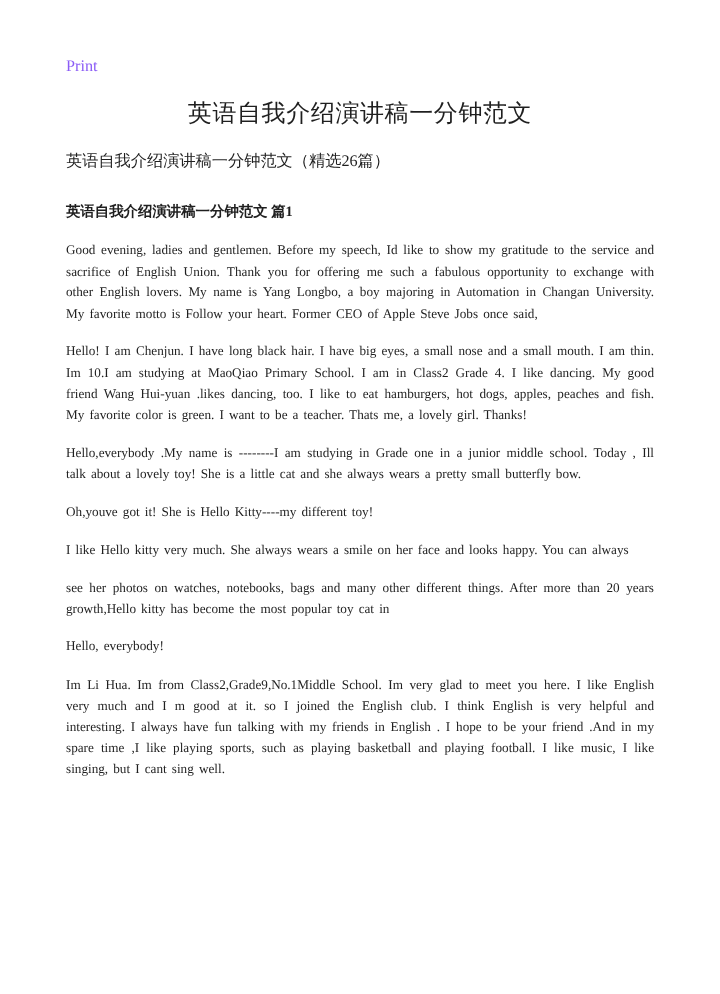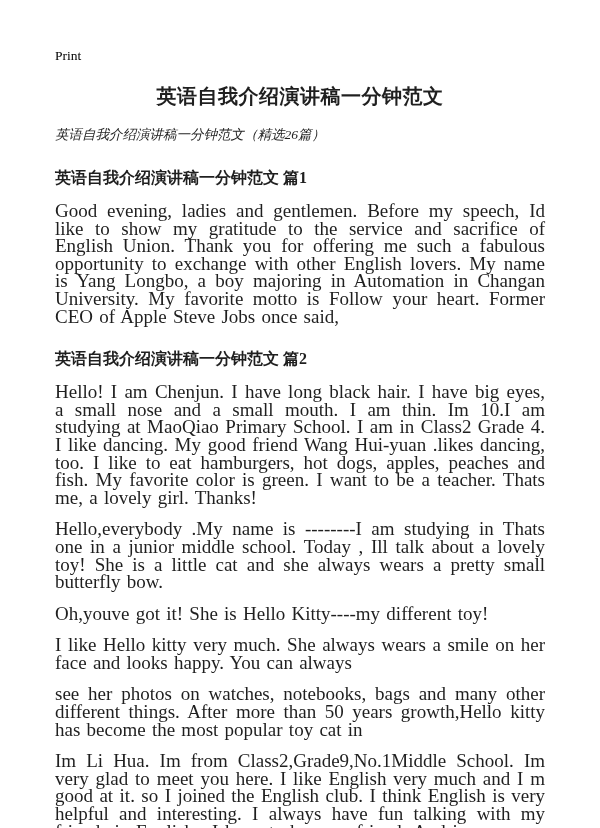--- a/index.html
+++ b/index.html
@@ -19,46 +19,45 @@
     box-sizing: border-box;
     width: 600px;
     min-height: 828px;
     padding: 46px 55px 40px 55px;
     background: #ffffff;
   }
   .print-link {
     font-size: 13.5px;
     line-height: 16px;
     margin: 0 0 19px 0;
-    color: #000000;
+    color: #8b5cf6;
     cursor: pointer;
     display: inline-block;
   }
   .doc-title {
     font-size: 20px;
-    font-weight: bold;
+    font-weight: normal;
     text-align: center;
     margin: 0 0 17px 0;
     line-height: 26px;
     letter-spacing: 0.5px;
   }
   .subtitle {
     font-size: 13.5px;
     margin: 0 0 14px 0;
     line-height: 18px;
-    font-style: italic;
   }
   .section-heading {
-    font-size: 16px;
+    font-size: 12px;
     font-weight: bold;
     margin: 24px 0 15px 0;
     line-height: 19px;
   }
   .body-para {
-    font-size: 19px;
+    font-size: 11px;
     line-height: 17.6px;
     margin: 0 0 14px 0;
     text-align: justify;
     word-spacing: 1.5px;
   }
   .doc-section { margin: 0; }
 </style>
 </head>
 <body>
 
@@ -69,28 +68,28 @@
 
   <p class="subtitle">英语自我介绍演讲稿一分钟范文（精选26篇）</p>
 
   <div id="sections">
   <section class="doc-section">
     <h2 class="section-heading">英语自我介绍演讲稿一分钟范文 篇1</h2>
   <p class="body-para">Good evening, ladies and gentlemen. Before my speech, Id like to show my gratitude to the service and sacrifice of English Union. Thank you for offering me such a fabulous opportunity to exchange with other English lovers. My name is Yang Longbo, a boy majoring in Automation in Changan University. My favorite motto is Follow your heart. Former CEO of Apple Steve Jobs once said,</p>
       </section>
 
   <section class="doc-section">
-    <h2 class="section-heading">英语自我介绍演讲稿一分钟范文 篇2</h2>
   <p class="body-para">Hello! I am Chenjun. I have long black hair. I have big eyes, a small nose and a small mouth. I am thin. Im 10.I am studying at MaoQiao Primary School. I am in Class2 Grade 4. I like dancing. My good friend Wang Hui-yuan .likes dancing, too. I like to eat hamburgers, hot dogs, apples, peaches and fish. My favorite color is green. I want to be a teacher. Thats me, a lovely girl. Thanks!</p>
       </section>
 
   <section class="doc-section">
-  <p class="body-para">Hello,everybody .My name is --------I am studying in Thats one in a junior middle school. Today , Ill talk about a lovely toy! She is a little cat and she always wears a pretty small butterfly bow.</p>
+  <p class="body-para">Hello,everybody .My name is --------I am studying in Grade one in a junior middle school. Today , Ill talk about a lovely toy! She is a little cat and she always wears a pretty small butterfly bow.</p>
         <p class="body-para">Oh,youve got it! She is Hello Kitty----my different toy!</p>
         <p class="body-para">I like Hello kitty very much. She always wears a smile on her face and looks happy. You can always</p>
-        <p class="body-para">see her photos on watches, notebooks, bags and many other different things. After more than 50 years growth,Hello kitty has become the most popular toy cat in</p>
+        <p class="body-para">see her photos on watches, notebooks, bags and many other different things. After more than 20 years growth,Hello kitty has become the most popular toy cat in</p>
       </section>
 
   <section class="doc-section">
+  <p class="body-para">Hello, everybody!</p>
         <p class="body-para">Im Li Hua. Im from Class2,Grade9,No.1Middle School. Im very glad to meet you here. I like English very much and I m good at it. so I joined the English club. I think English is very helpful and interesting. I always have fun talking with my friends in English . I hope to be your friend .And in my spare time ,I like playing sports, such as playing basketball and playing football. I like music, I like singing, but I cant sing well.</p>
       </section>
 </div>
 </div>
 
 </body></html>

